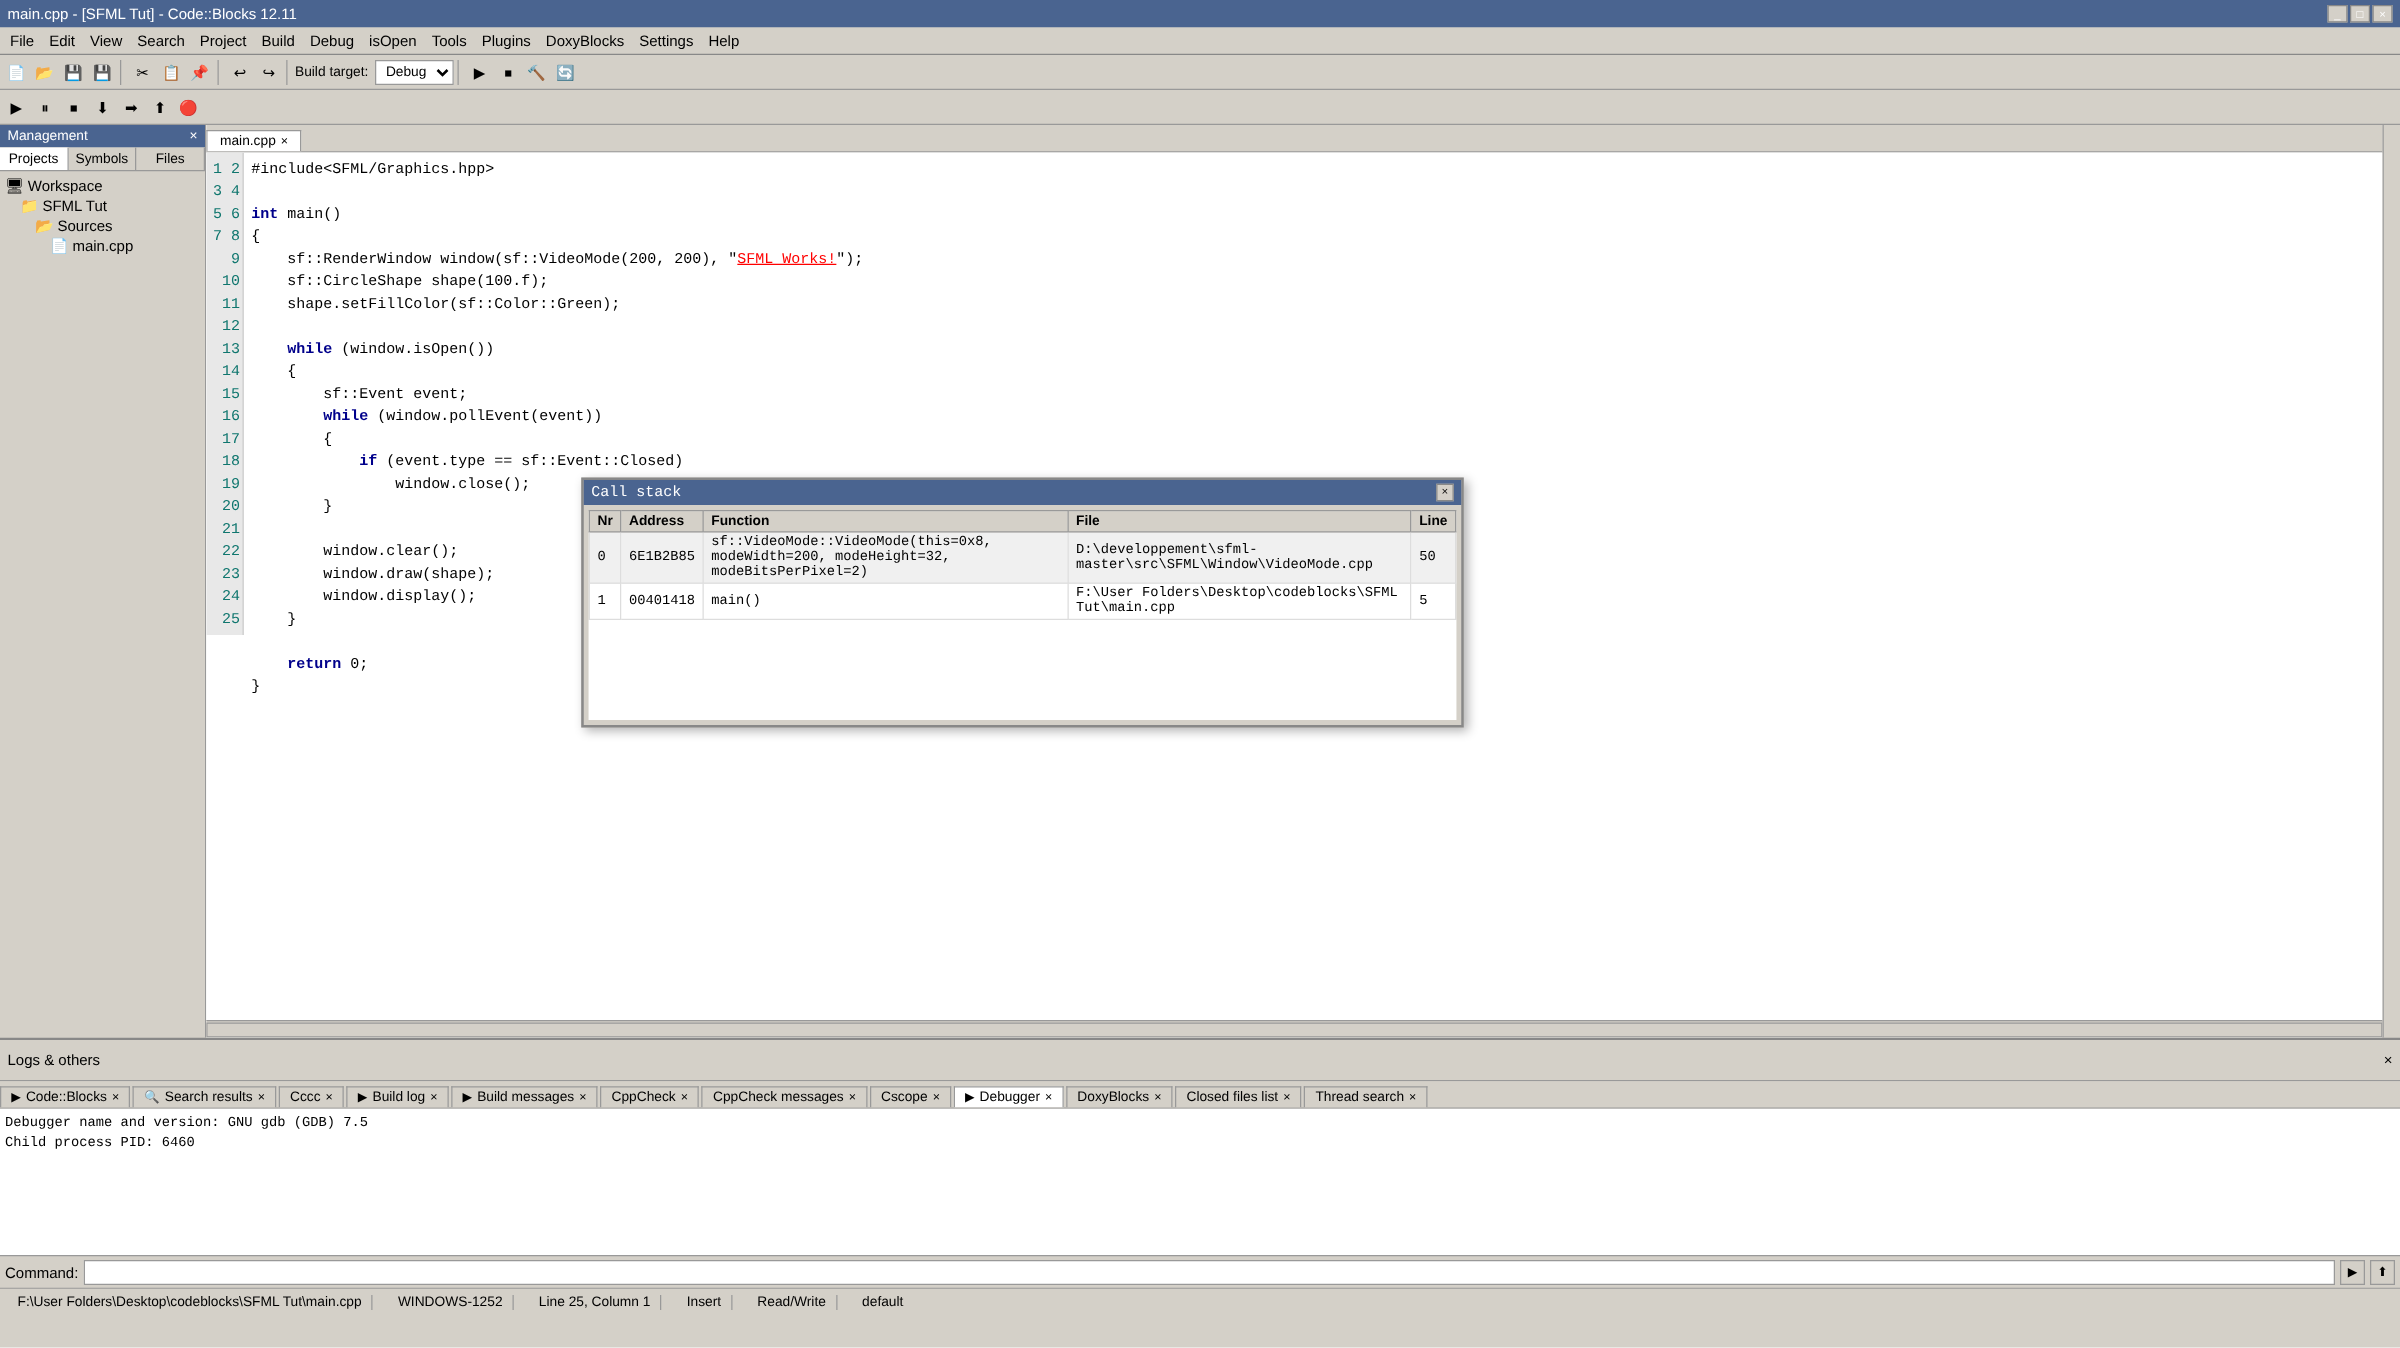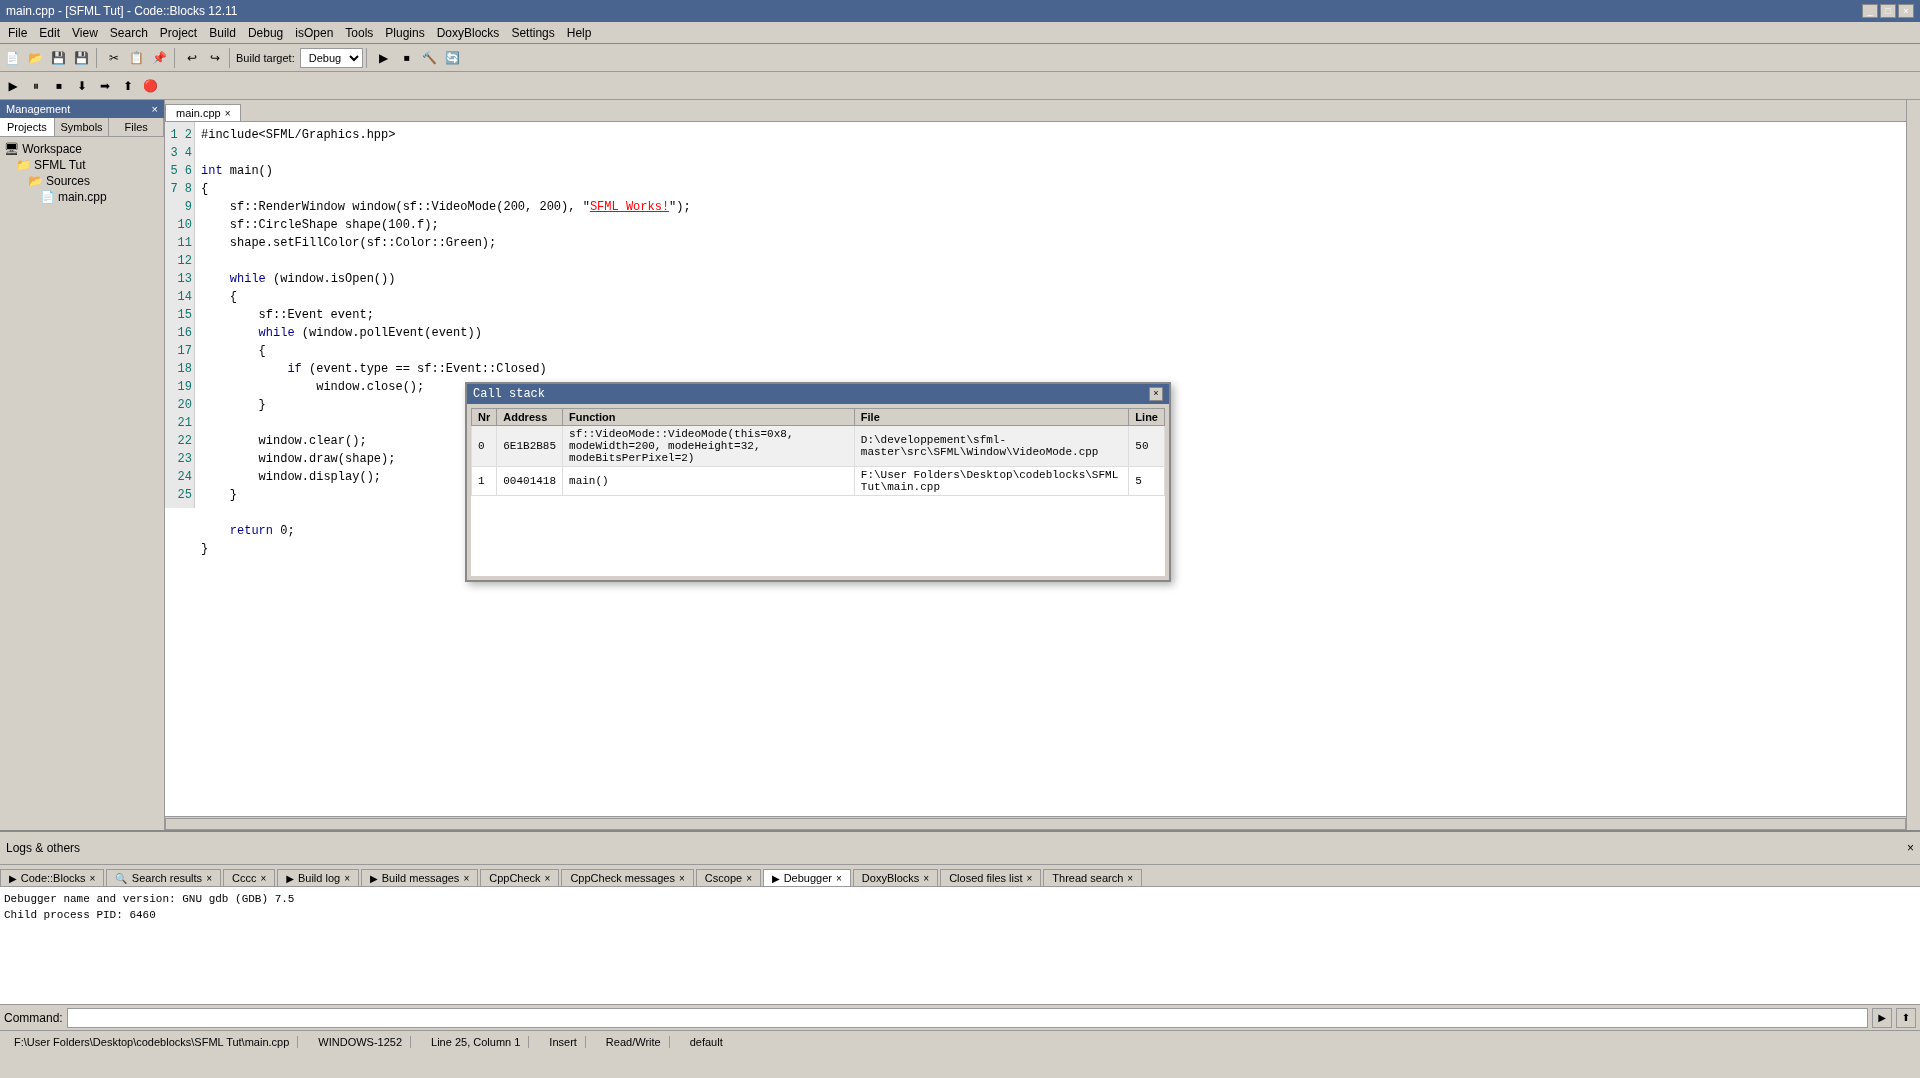--- a/index.html
+++ b/index.html
@@ -42,21 +42,21 @@
     
     #editor-tabbar { display: flex; background: #d4d0c8; border-bottom: 1px solid #999; height: 22px; align-items: flex-end; }
     .editor-tab { padding: 2px 10px; font-size: 11px; background: #d4d0c8; border: 1px solid #999; border-bottom: none; cursor: pointer; margin-right: 2px; display: flex; align-items: center; gap: 4px; }
     .editor-tab.active { background: #fff; }
     .tab-close { font-size: 10px; cursor: pointer; }
 
     
     #code-editor { flex: 1; position: relative; overflow: hidden; font-family: 'Courier New', monospace; font-size: 12px; background: #fff; }
     #line-numbers { position: absolute; left: 0; top: 0; width: 30px; background: #e8e8e8; border-right: 1px solid #ccc; padding: 4px 2px; text-align: right; color: #0f766e; font-size: 12px; line-height: 18px; font-family: 'Courier New', monospace; }
     #code-content { position: absolute; left: 32px; top: 0; right: 0; bottom: 0; padding: 4px; line-height: 18px; overflow: auto; white-space: pre; font-family: 'Courier New', monospace; font-size: 12px; }
-    .kw { color: #00008b; font-weight: normal; }
+    .kw { color: #00008b; font-weight: bold; }
     .sfml-works { text-decoration: underline; color: #ff0000; }
 
     
     #callstack-dialog { position: absolute; top: 260px; left: 300px; width: 706px; background: #d4d0c8; border: 2px solid #888; box-shadow: 3px 3px 8px rgba(0,0,0,0.3); z-index: 100; }
     #callstack-header { background: #4a6490; color: #fff; padding: 3px 6px; font-size: 12px; display: flex; justify-content: space-between; align-items: center; cursor: move; }
     #callstack-close { width: 14px; height: 14px; background: #d4d0c8; border: 1px solid #888; font-size: 9px; display: flex; align-items: center; justify-content: center; cursor: pointer; color: #000; }
     #callstack-content { background: #fff; margin: 4px; }
     #callstack-table { width: 100%; border-collapse: collapse; font-size: 11px; font-family: 'Courier New', monospace; }
     #callstack-table th { background: #d4d0c8; border: 1px solid #999; padding: 2px 6px; text-align: left; font-family: 'Segoe UI', sans-serif; font-weight: bold; }
     #callstack-table td { border: 1px solid #ddd; padding: 2px 6px; font-size: 11px; }

